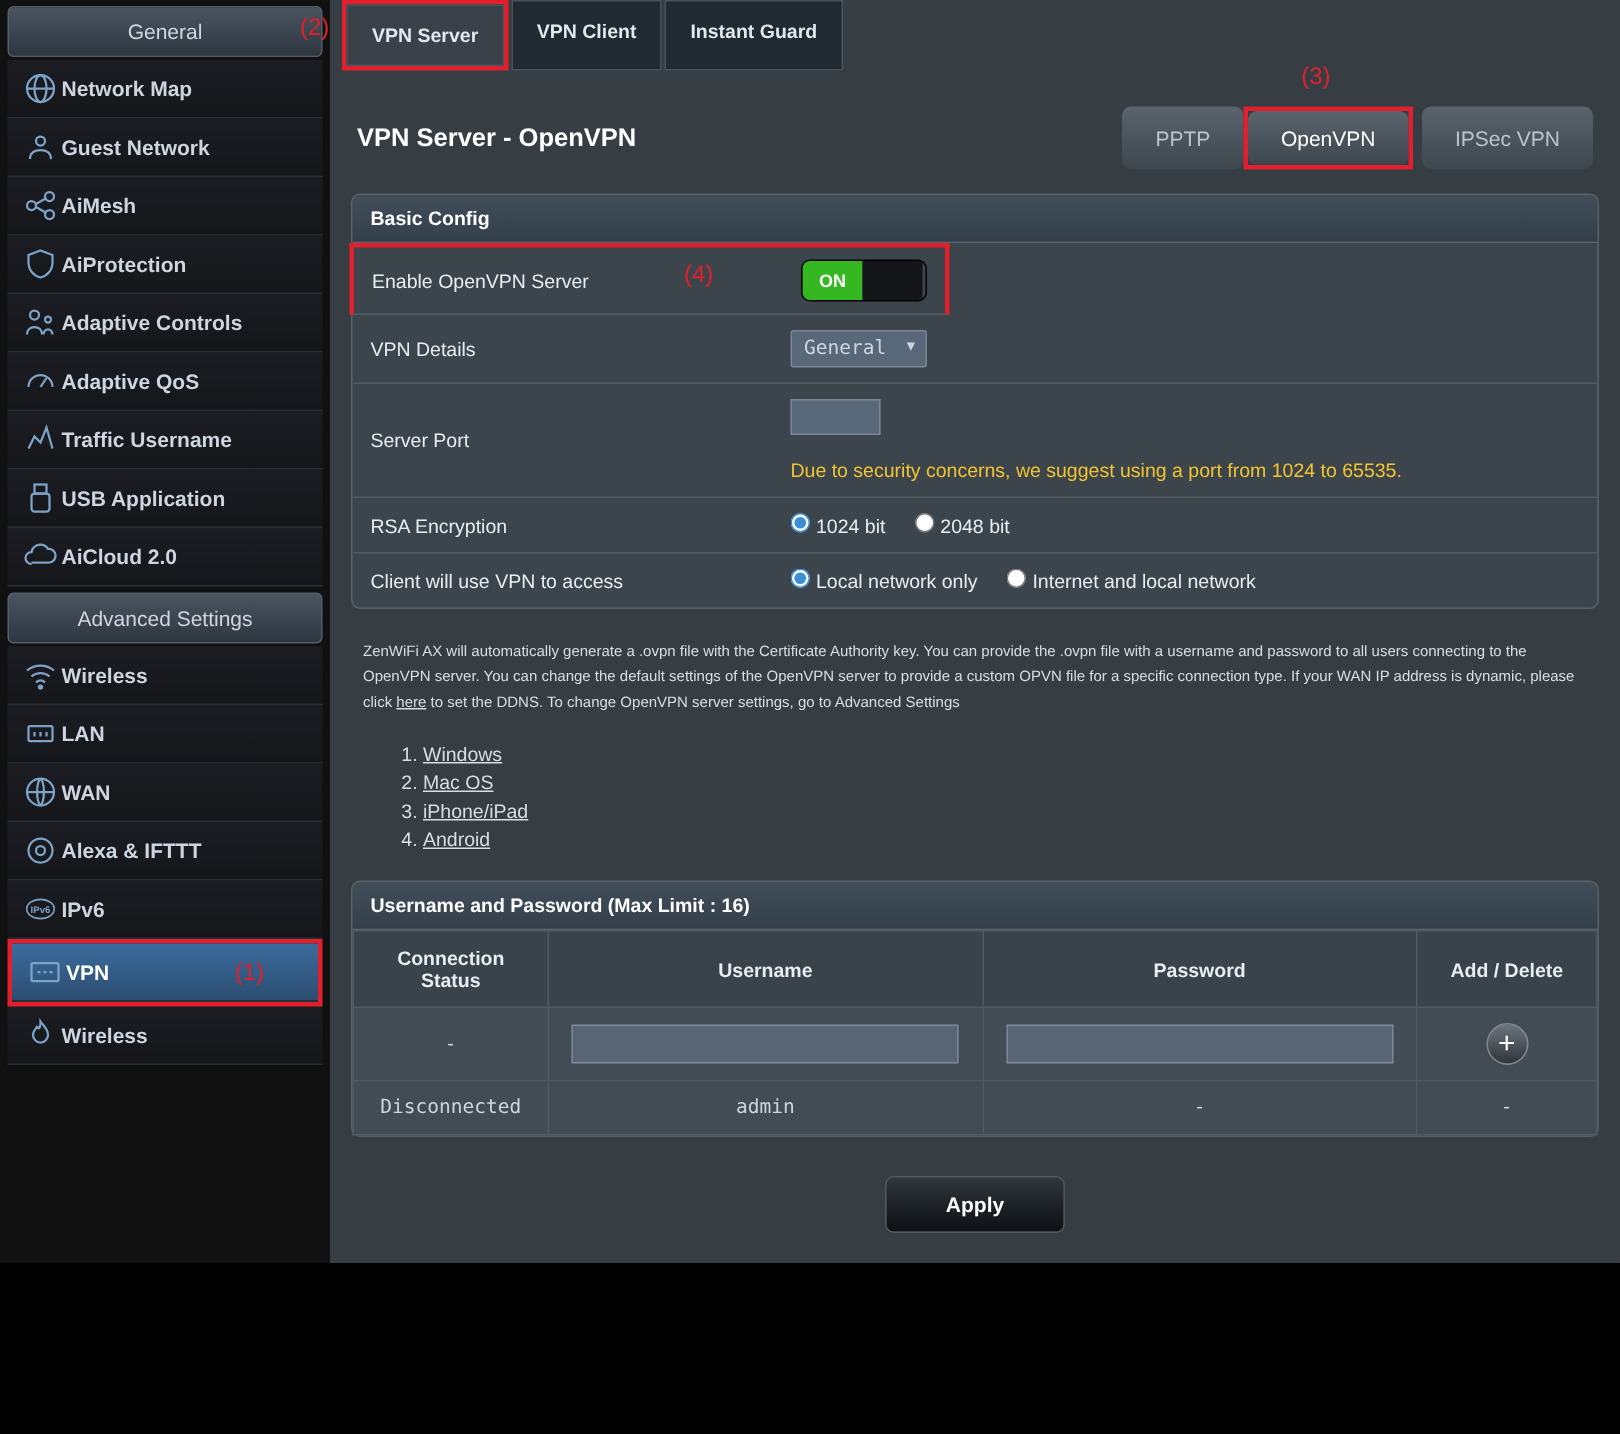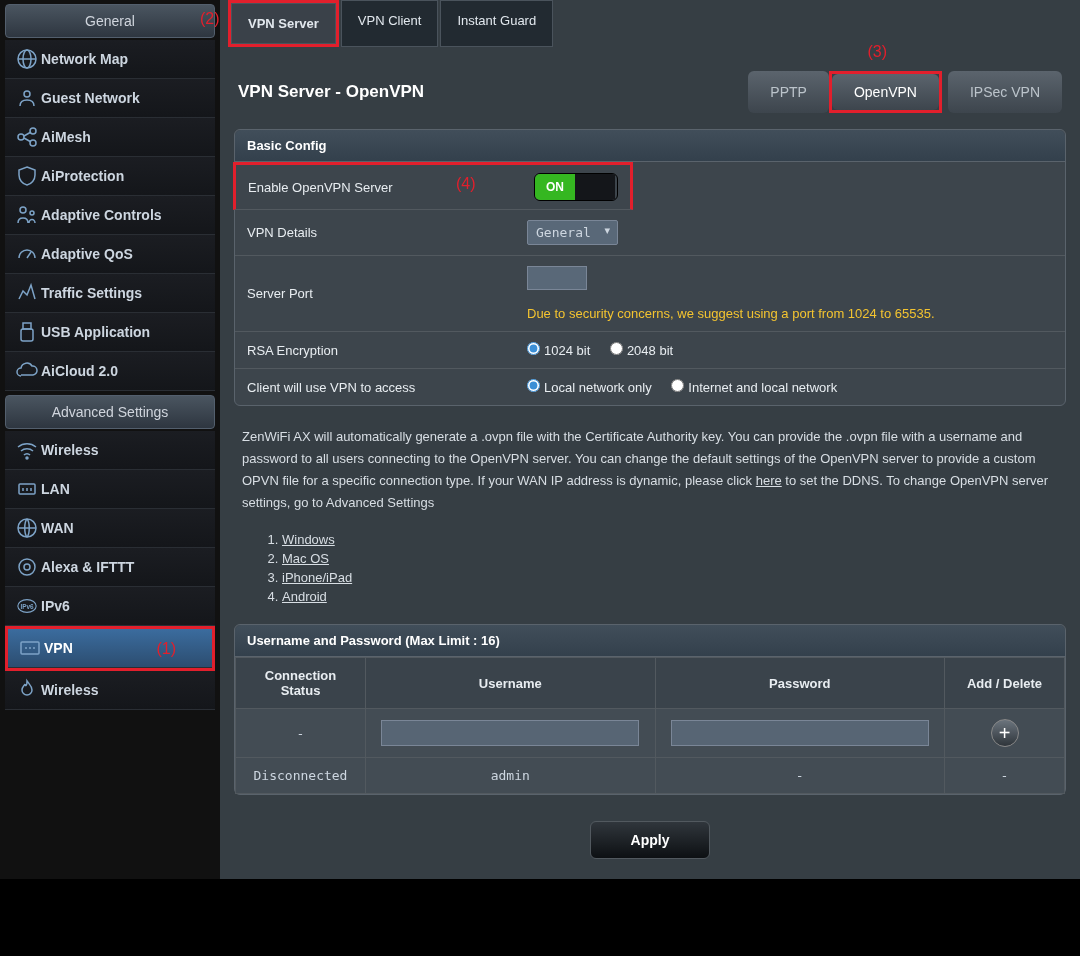--- a/index.html
+++ b/index.html
@@ -7,21 +7,21 @@
 .container { display: flex; }
 .sidebar { width: 220px; background: #111; padding: 0 5px; }
 .sidebar-group-title { background: linear-gradient(#4a5560, #2e3640); text-align: center; padding: 8px; font-size: 14px; color: #d0d5dd; border-radius: 4px; margin: 4px 0 2px 0; border: 1px solid #535f6d; }
 .sidebar-item { display: flex; align-items: center; gap: 2px; padding: 7px 10px; font-size: 14px; font-weight: bold; color: #cdd6e0; cursor: pointer; border-bottom: 1px solid #2a2e34; background: linear-gradient(#1b1d22, #14161a); }
 .sidebar-item.selected { background: linear-gradient(#3b6c9e, #2c4d70); color: #fff; }
 .sidebar-icon { width: 24px; height: 24px; display: flex; align-items: center; justify-content: center; color: #7da3c7; }
 .hl-box { border: 3px solid #e21f2c; position: relative; }
 .hl-marker { position: absolute; color: #e21f2c; font-size: 16px; font-weight: normal; }
 .main { flex: 1; background: #363e44; padding: 0 8px 20px 8px; }
 .tabbar { display: flex; gap: 2px; margin-bottom: 12px; }
-.tabbar-tab { padding: 12px 16px; background: #222a31; color: #e2e8ee; font-size: 13px; cursor: pointer; border: 1px solid #4a535c; }
+.tabbar-tab { padding: 12px 16px; background: #222a31; color: #e2e8ee; font-size: 13px; cursor: pointer; border: 1px solid #4a535c; font-weight: bold; }
 .tabbar-tab.active { background: #3a4149; font-weight: bold; }
 .page-header { display: flex; justify-content: space-between; align-items: center; padding: 12px 10px; }
 .page-title { font-size: 17px; font-weight: bold; color: #fff; }
 .vpn-type-group { display: flex; gap: 0; }
 .vpn-type-btn { padding: 10px 22px; background: linear-gradient(#5b646d, #3d454d); color: #bcc4cb; font-size: 14px; border: none; cursor: pointer; border-radius: 6px; margin-left: 6px; }
 .vpn-type-btn.active { color: #fff; }
 .section-box { border: 1px solid #5a636c; border-radius: 6px; background: #3d454c; margin: 4px 6px 12px 6px; }
 .section-header { background: linear-gradient(#414e5a, #33404c); padding: 8px 12px; font-weight: bold; color: #fff; font-size: 13px; border-bottom: 1px solid #5a636c; border-radius: 6px 6px 0 0; }
 .cfg-row { display: flex; align-items: center; border-bottom: 1px solid #52595f; padding: 10px 12px; }
 .cfg-row:last-child { border-bottom: none; }
@@ -30,21 +30,21 @@
 .toggle { display: inline-flex; width: 84px; height: 28px; border-radius: 6px; overflow: hidden; border: 1px solid #000; }
 .toggle-on { width: 40px; background: #35b721; color: #fff; display: flex; align-items: center; justify-content: center; font-weight: bold; font-size: 12px; }
 .toggle-knob { width: 40px; background: #14161a; }
 .select { background: #596878; color: #cdd6e0; border: 1px solid #7a8697; padding: 4px 26px 4px 8px; font-family: monospace; font-size: 13px; appearance: none; position: relative; border-radius: 2px; }
 .select-wrap { position: relative; display: inline-block; }
 .select-wrap::after { content: '▾'; position: absolute; right: 8px; top: 4px; color: #cdd6e0; pointer-events: none; font-size: 11px; }
 .port-input { background: #596878; color: #fff; border: 1px solid #7a8697; width: 60px; height: 24px; padding: 2px 4px; }
 .port-hint { color: #f4c430; font-size: 13px; margin-top: 16px; }
 .radio-row label { margin-right: 16px; color: #e8edf1; }
 input[type=radio] { accent-color: #3b8fd6; margin-right: 4px; }
-.info-text { color: #d8dee4; font-size: 13px; line-height: 1.7; padding: 8px 14px; }
+.info-text { color: #d8dee4; font-size: 10px; line-height: 1.7; padding: 8px 14px; }
 .info-text a { color: #d8dee4; text-decoration: underline; }
 .os-list { list-style: decimal; padding: 6px 0 12px 54px; color: #d8dee4; }
 .os-list li { margin: 4px 0; }
 .os-list a { color: #d8dee4; text-decoration: underline; }
 .user-table { width: 100%; border-collapse: collapse; }
 .user-table th { background: #3a434b; color: #e8edf1; font-weight: bold; padding: 10px; border: 1px solid #52595f; font-size: 13px; }
 .user-table td { background: #434c54; color: #cdd6e0; padding: 10px; border: 1px solid #52595f; text-align: center; font-family: monospace; font-size: 13px; }
 .user-input { background: #576574; border: 1px solid #7a8697; width: 96%; height: 26px; }
 .add-btn { width: 28px; height: 28px; border-radius: 50%; background: linear-gradient( #6b747d,#2f353b); border: 1px solid #888; color: #fff; font-size: 20px; line-height: 24px; cursor: pointer; display: inline-flex; align-items: center; justify-content: center; }
 .apply-row { text-align: center; padding: 14px 0 0 0; }
@@ -117,21 +117,21 @@
           </svg>
         </span>
       <span>Adaptive QoS</span>
     </div>
     <div class="sidebar-item">
       <span class="sidebar-icon">
           <svg viewBox="0 0 24 24" width="24" height="24" fill="none" stroke="currentColor" stroke-width="1.5">
             <path d="M4 18l4-8 4 4 4-10 4 14"></path>
           </svg>
         </span>
-      <span>Traffic Settings</span>
+      <span>Traffic Username</span>
     </div>
     <div class="sidebar-item">
       <span class="sidebar-icon">
           <svg viewBox="0 0 24 24" width="24" height="24" fill="none" stroke="currentColor" stroke-width="1.5">
             <rect x="8" y="3" width="8" height="6"></rect>
             <rect x="6" y="9" width="12" height="12" rx="2"></rect>
           </svg>
         </span>
       <span>USB Application</span>
     </div>

